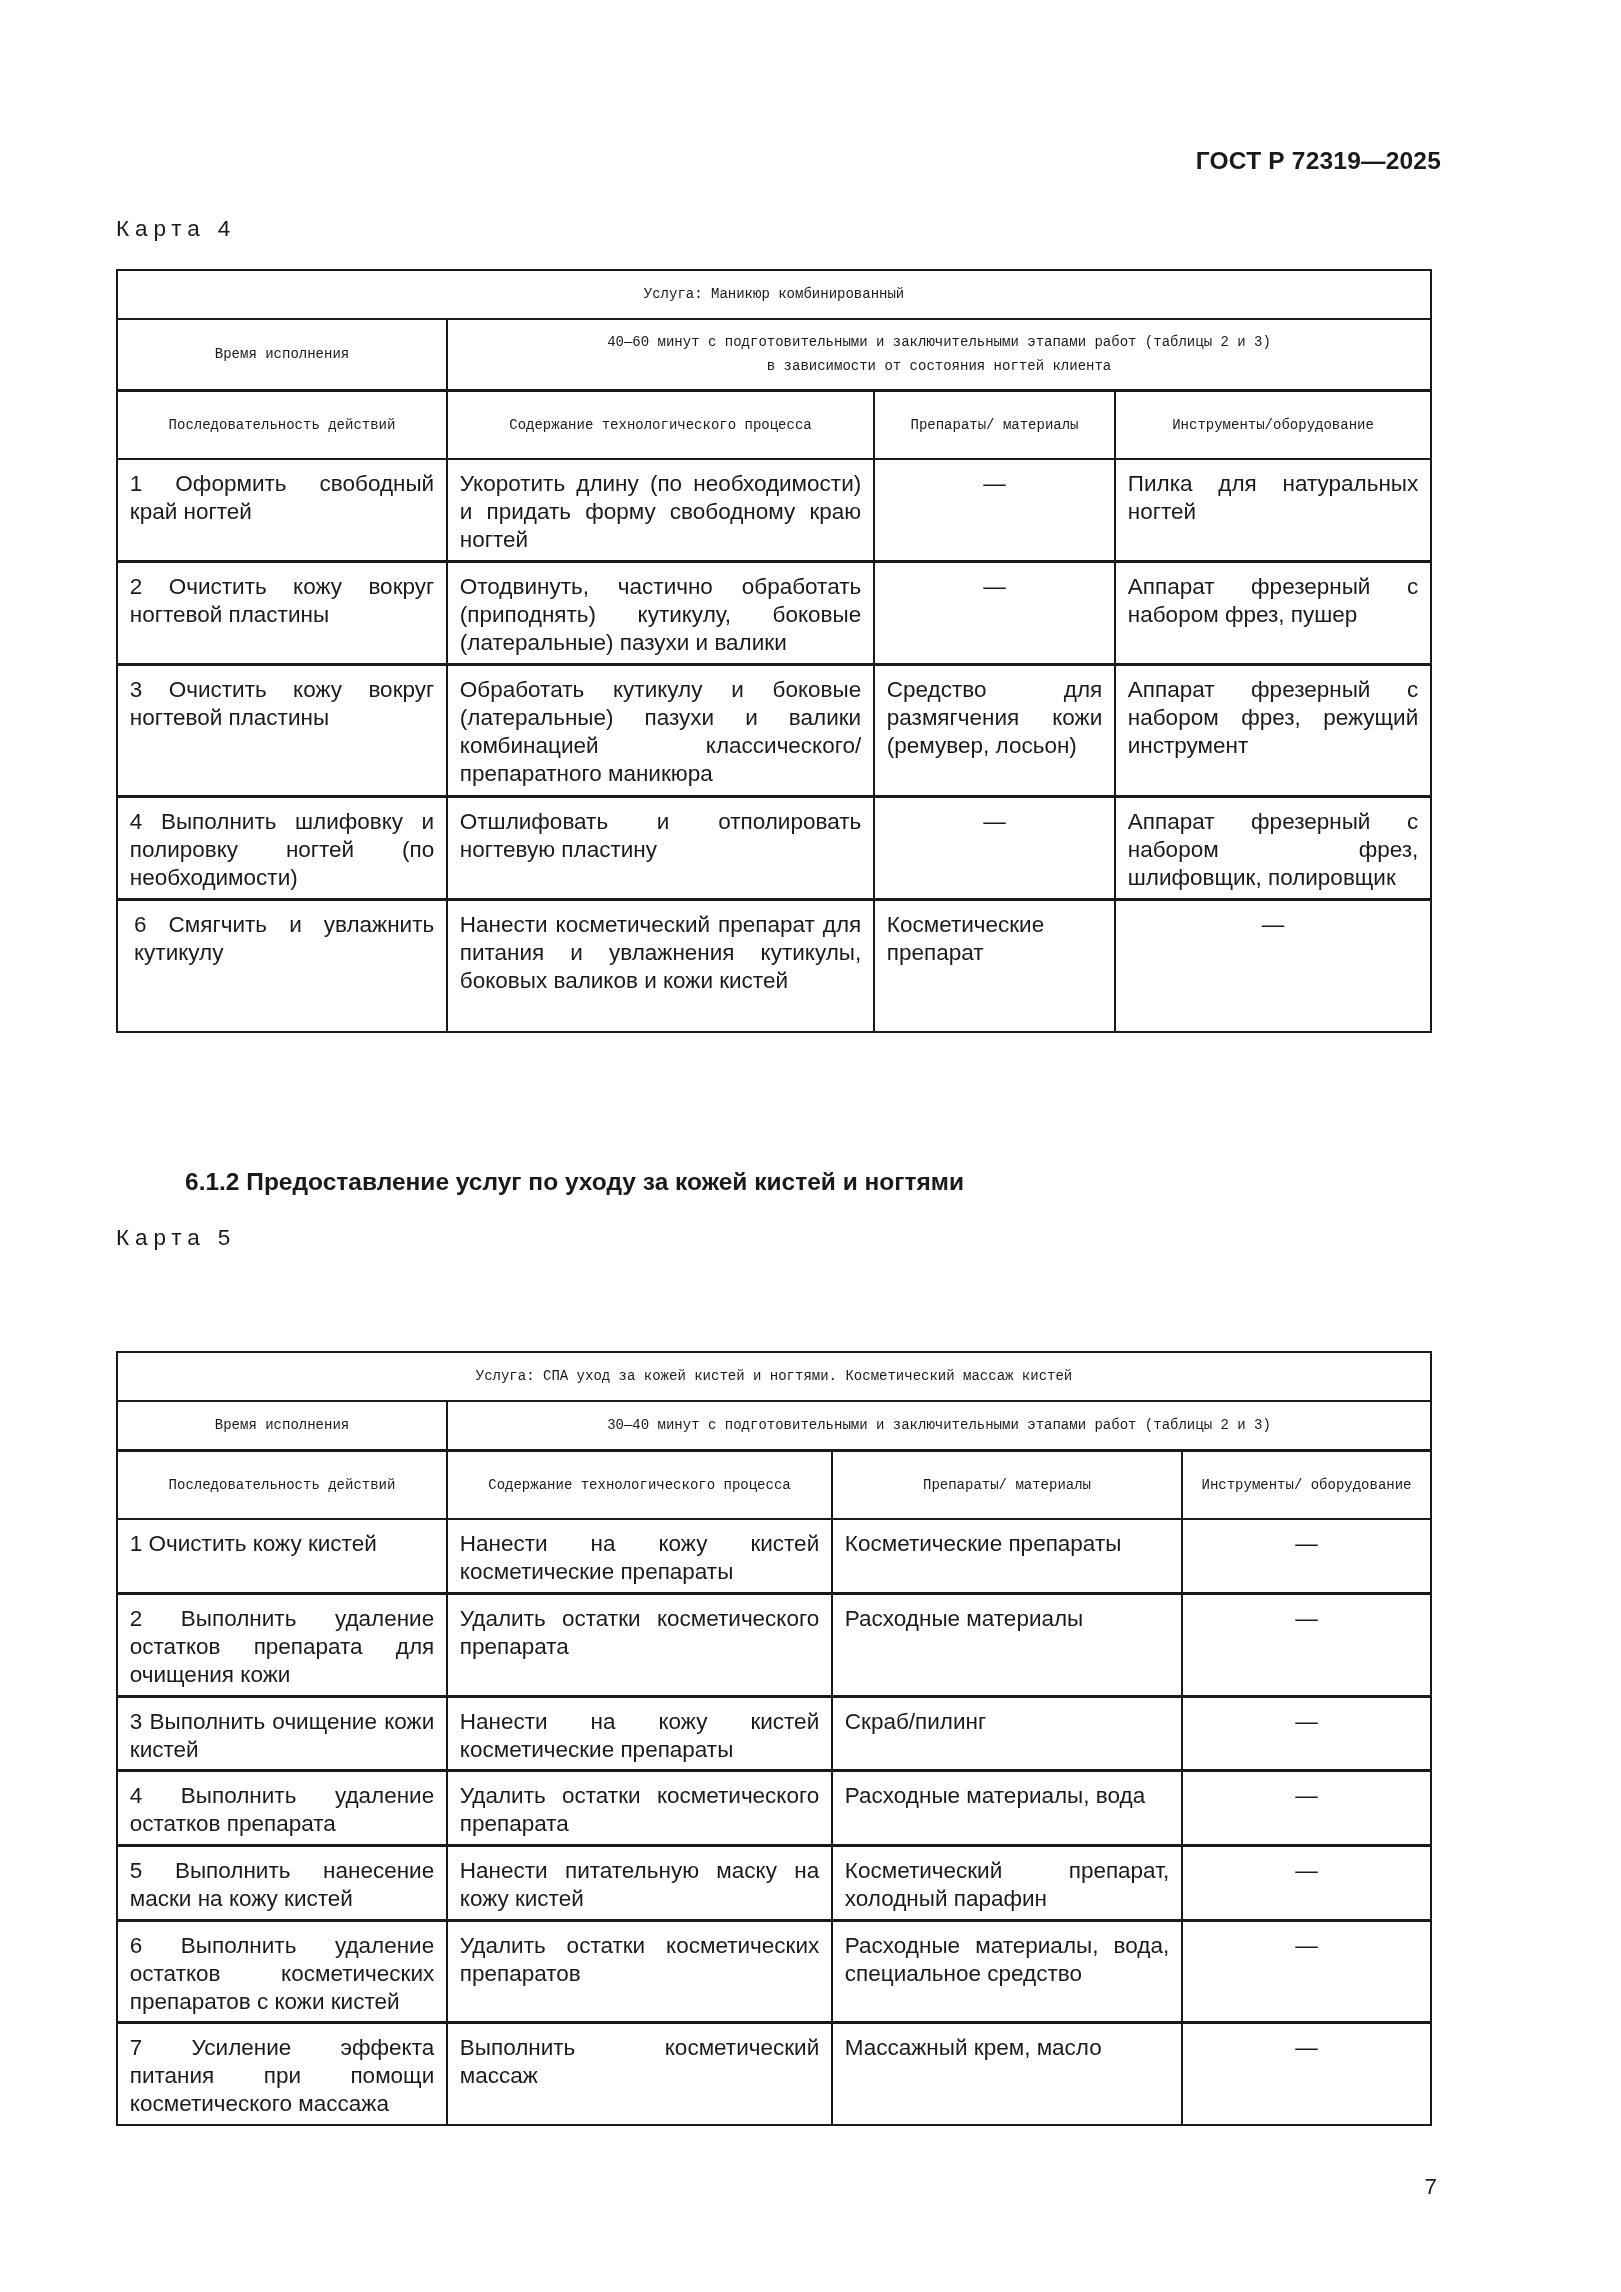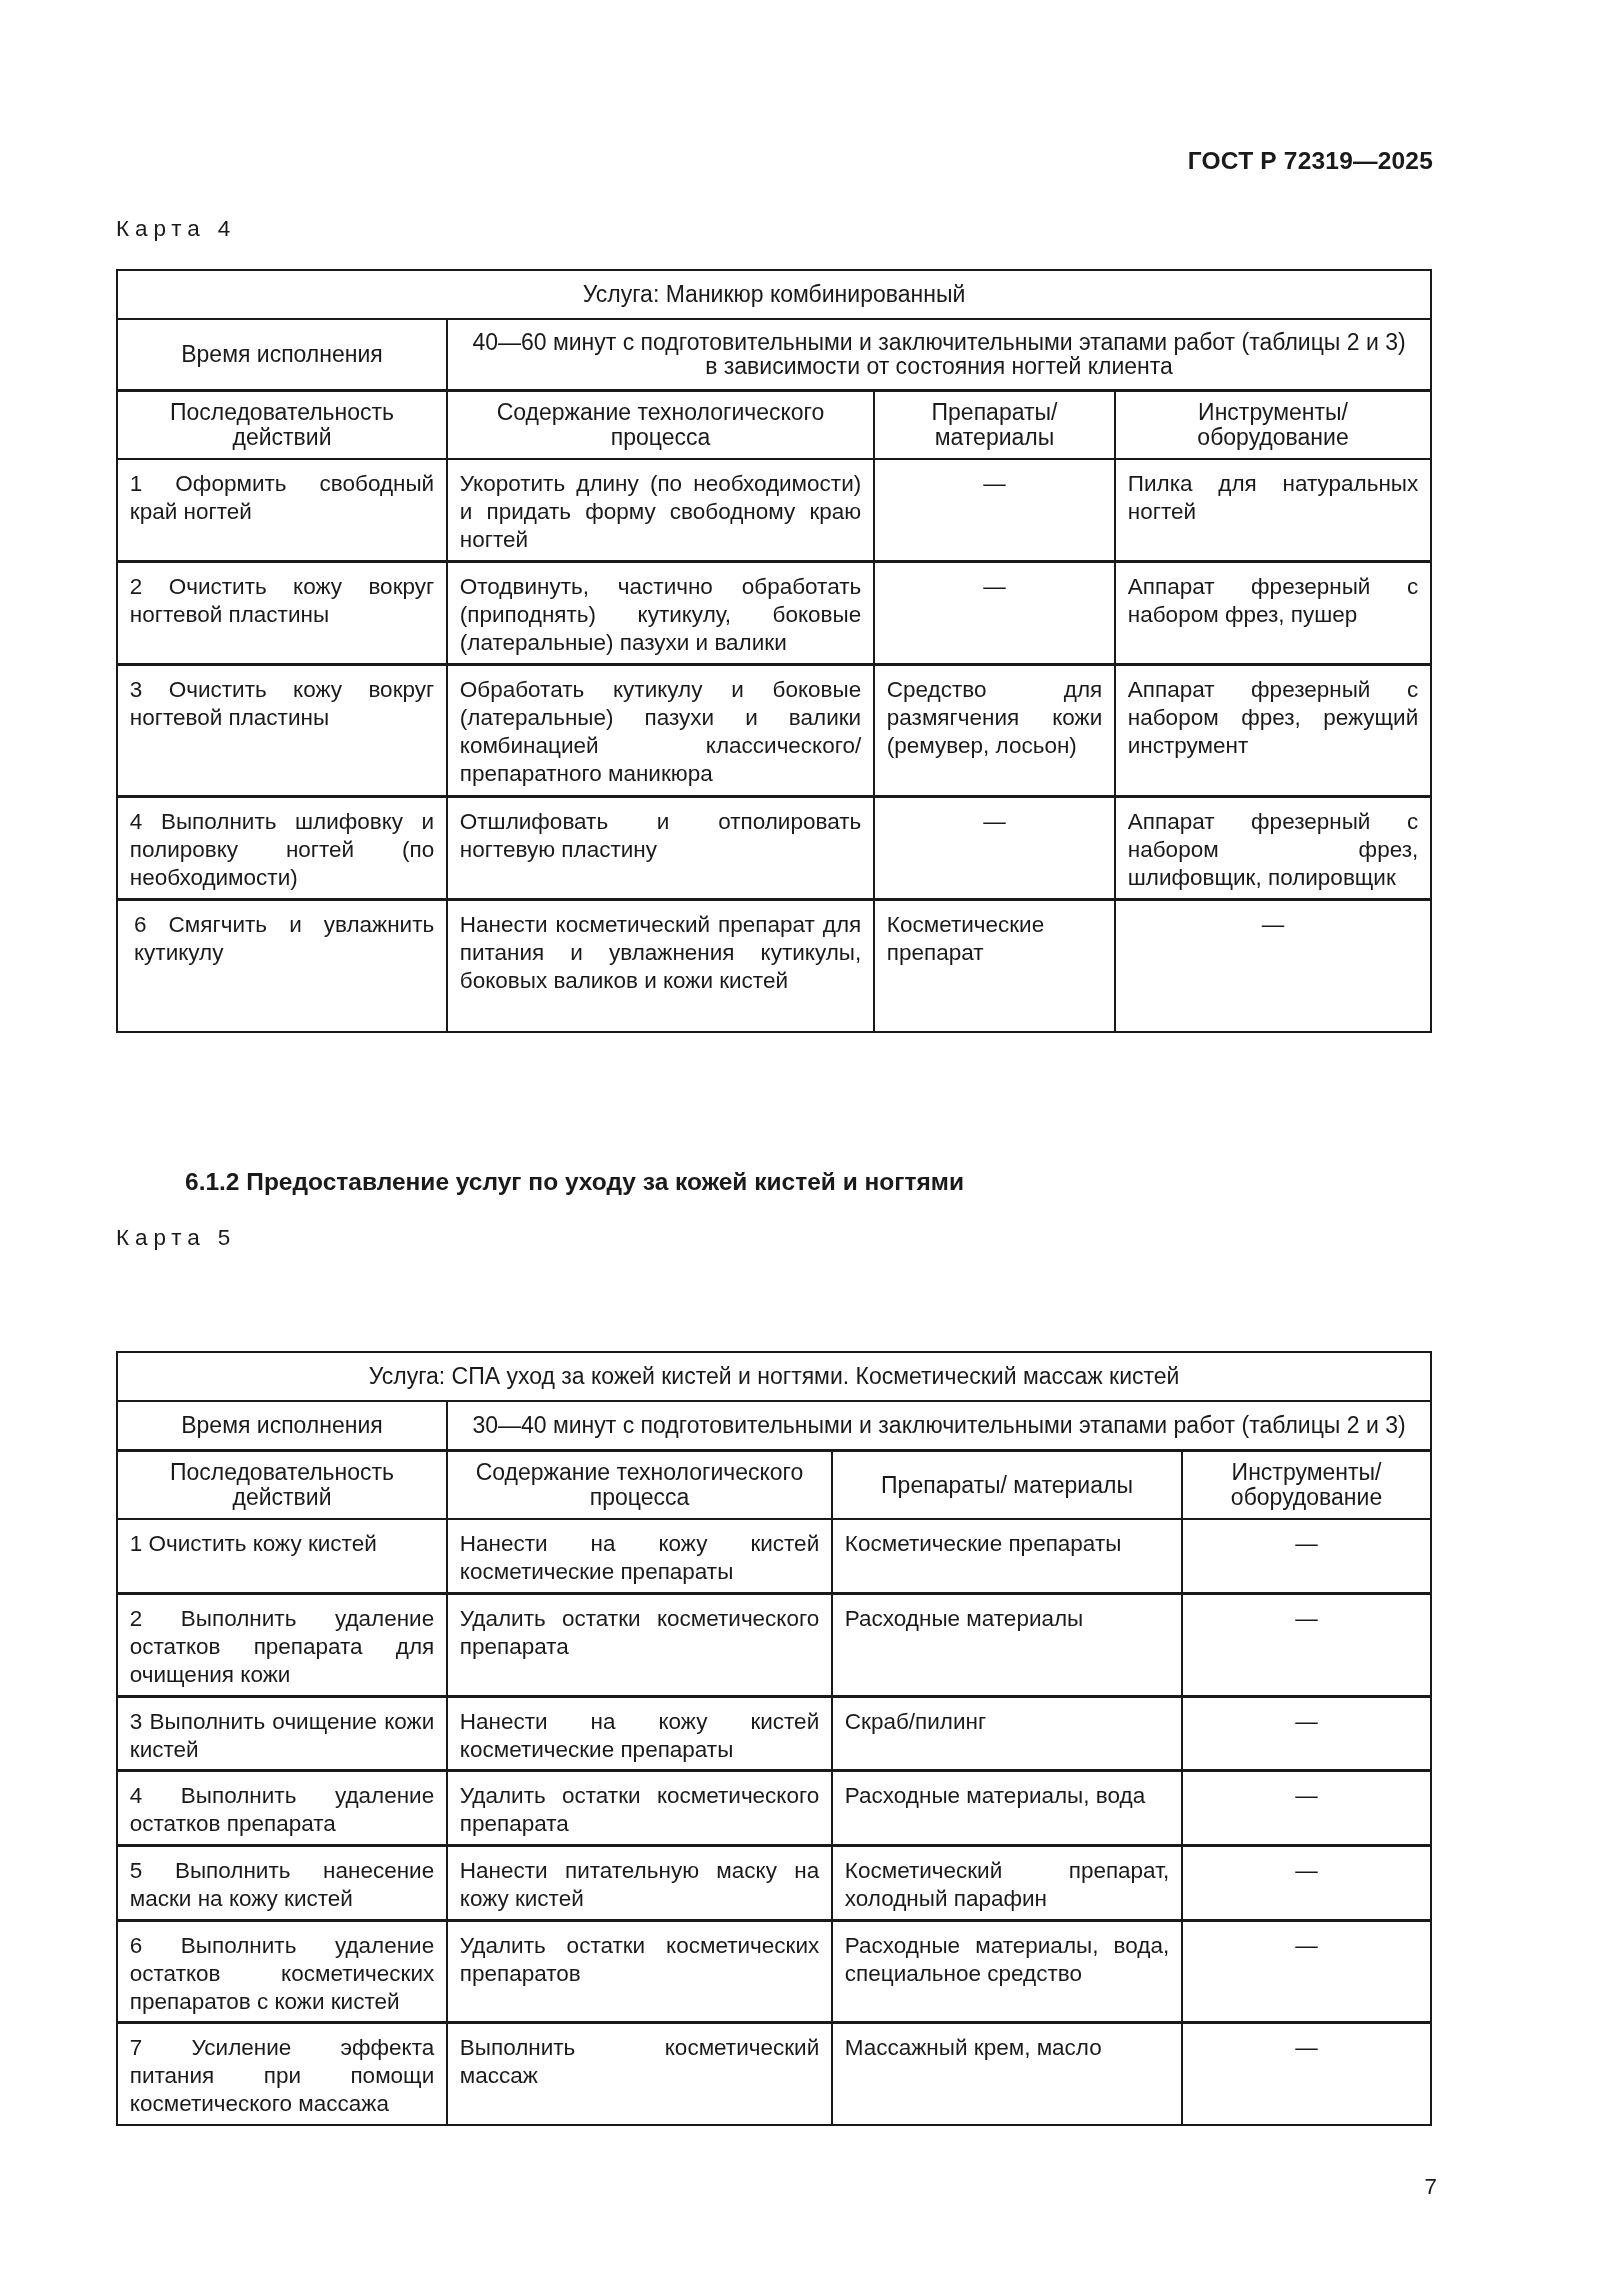--- a/index.html
+++ b/index.html
@@ -1,24 +1,24 @@
 <!DOCTYPE html>
 <html><head>
 <meta charset="utf-8">
 <style>
   html, body { margin: 0; padding: 0; background: #ffffff; }
   body { width: 1621px; height: 2293px; position: relative; font-family: "Liberation Sans", sans-serif; color: #1a1a1a; }
-  .page-header { position: absolute; top: 147px; right: 188px; font-weight: bold; font-size: 24.5px; letter-spacing: 0.2px; }
+  .page-header { position: absolute; top: 147px; right: 180px; font-weight: bold; font-size: 24.5px; letter-spacing: 0.2px; }
   .card-label { position: absolute; left: 116px; font-size: 22.5px; letter-spacing: 5.9px; }
   .section-title { position: absolute; left: 185px; font-weight: bold; font-size: 24.5px; }
   .page-number { position: absolute; right: 184px; top: 2174px; font-size: 22.5px; }
 
   table.card { position: absolute; left: 116px; width: 1314px; border-collapse: collapse; table-layout: fixed; }
   table.card td { border: 2px solid #1a1a1a; vertical-align: top; font-size: 22.5px; line-height: 28px; padding: 9.8px 11.8px 5.9px 11.8px; }
-  table.card td.hdr { font-size: 23px; line-height: 24.5px; text-align: center; vertical-align: middle; padding: 5.9px 7.8px; }
+  table.card td.hdr { font-size: 14px; line-height: 24.5px; text-align: center; vertical-align: middle; padding: 5.9px 7.8px; font-family: Liberation Mono, monospace; }
   table.card td.just { text-align: justify; text-align-last: left; }
   table.card td.center { text-align: center; }
   table.card tr.service td { height: 35px; }
   table.card tr.thick-top td { border-top: 3.9px solid #1a1a1a; }
   table.card tr.double-top td { border-top: 5.9px double #1a1a1a; }
   table.card tr.last td { border-bottom: 2.9px solid #1a1a1a; }
   table.card tr:first-child td { border-top: 2.9px solid #1a1a1a; }
 
   #card4 { top: 269px; }
   #card5 { top: 1307px; margin-top: 44px; }

